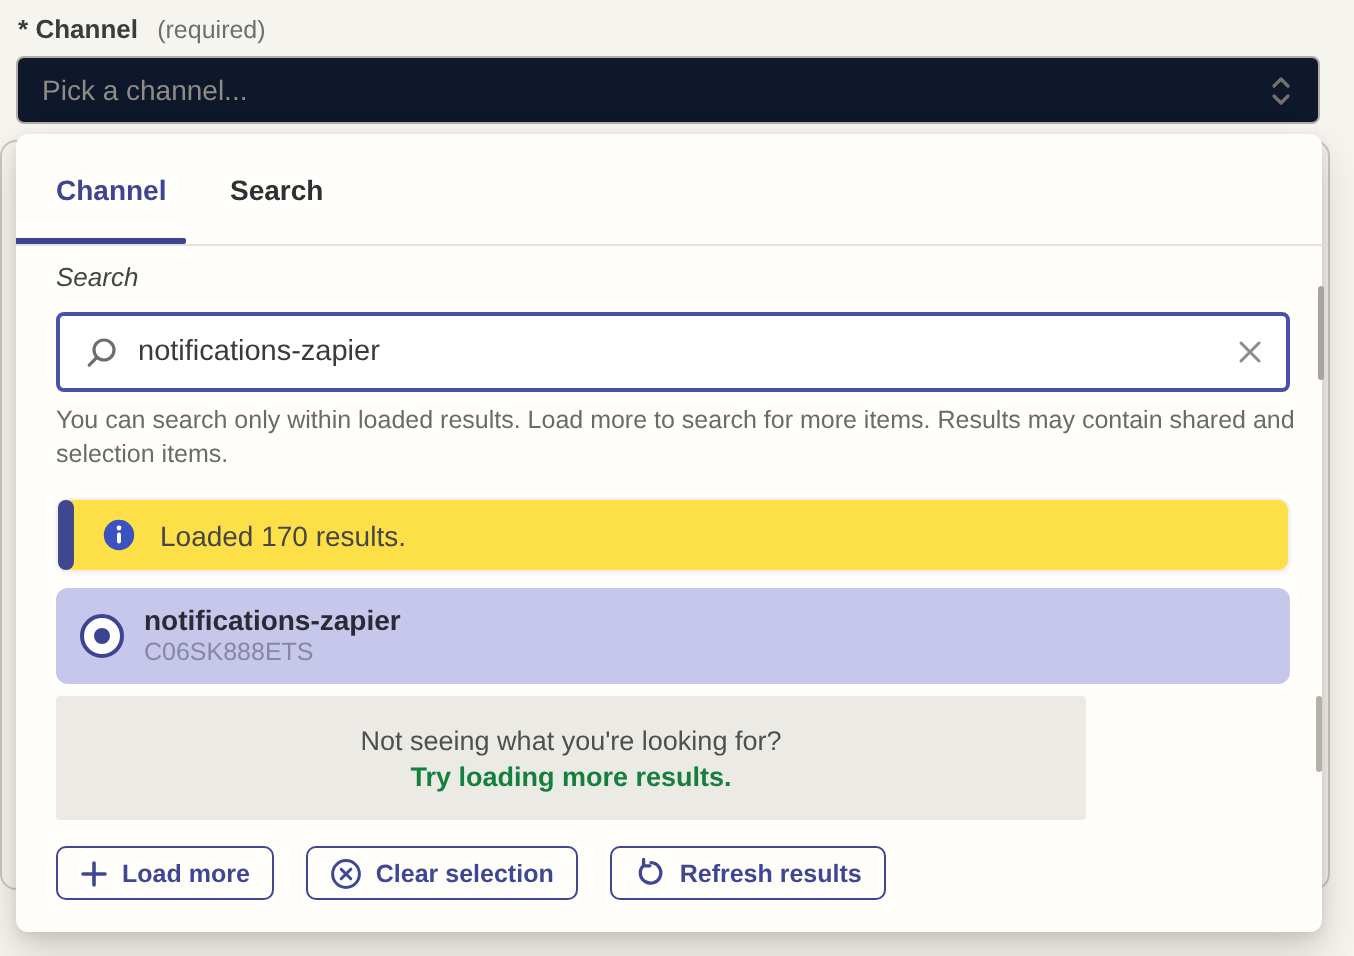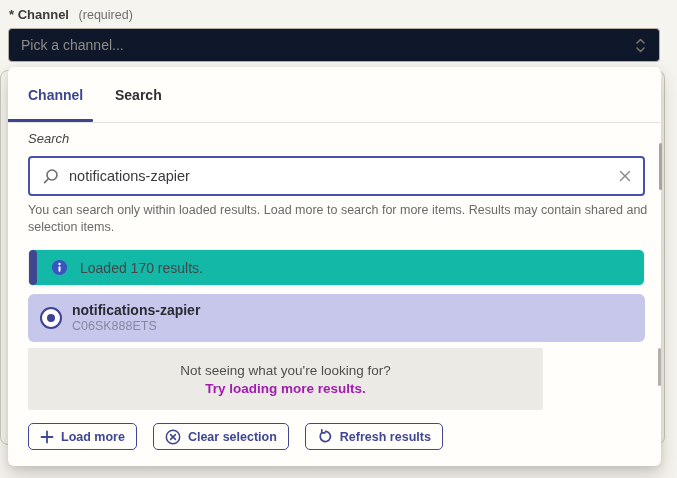--- a/index.html
+++ b/index.html
@@ -49,21 +49,21 @@
     display:flex;align-items:center;padding:0 12px;gap:10px;
   }
   .search-box input{
     border:none;outline:none;flex:1;font-family:"Liberation Sans",sans-serif;
     font-size:14.5px;color:#3a3a3e;background:transparent;padding:0;
   }
   .helper{left:20px;top:135px;width:620px;font-size:12.5px;line-height:17px;color:#6a6a6a;}
 
   .alert{
     left:20px;top:182px;width:617px;height:37px;
-    background:#14b8a6;border:1px solid #f0efec;border-radius:6px;
+    background:#fde047;border:1px solid #f0efec;border-radius:6px;
     box-shadow:0 1px 2px rgba(0,0,0,.05);
     display:flex;align-items:center;
   }
   .alert-bar{position:absolute;left:0;top:0;bottom:0;width:8px;background:#3f478f;border-radius:4px;}
   .alert-text{margin-left:12px;font-size:14px;color:#45454a;}
   .alert-icon{margin-left:22px;display:flex;}
 
   .result-row{
     left:20px;top:227px;width:617px;height:48px;
     background:#c7c7ec;border-radius:6px;
@@ -77,21 +77,21 @@
   .result-texts{margin-left:10px;display:flex;flex-direction:column;}
   .result-title{font-size:14px;font-weight:bold;color:#2b2b36;line-height:17px;}
   .result-id{font-size:12.5px;color:#8787a2;line-height:15px;}
 
   .empty-hint{
     left:20px;top:281px;width:515px;height:62px;
     background:#ebeae5;border-radius:2px;
     display:flex;flex-direction:column;align-items:center;justify-content:center;gap:3px;
   }
   .empty-line1{font-size:13.5px;color:#4f4f4f;}
-  .empty-line2{font-size:13.5px;font-weight:bold;color:#a21caf;}
+  .empty-line2{font-size:13.5px;font-weight:bold;color:#15803d;}
 
   .actions{left:20px;top:356px;display:flex;gap:16px;}
   .btn{
     height:27px;padding:0 11px;background:transparent;
     border:1.5px solid #3f4795;border-radius:5px;
     display:inline-flex;align-items:center;gap:7px;
     font-family:"Liberation Sans",sans-serif;
     font-size:12.5px;font-weight:bold;color:#3f4795;cursor:pointer;
   }
   .icon{display:flex;align-items:center;justify-content:center;}

